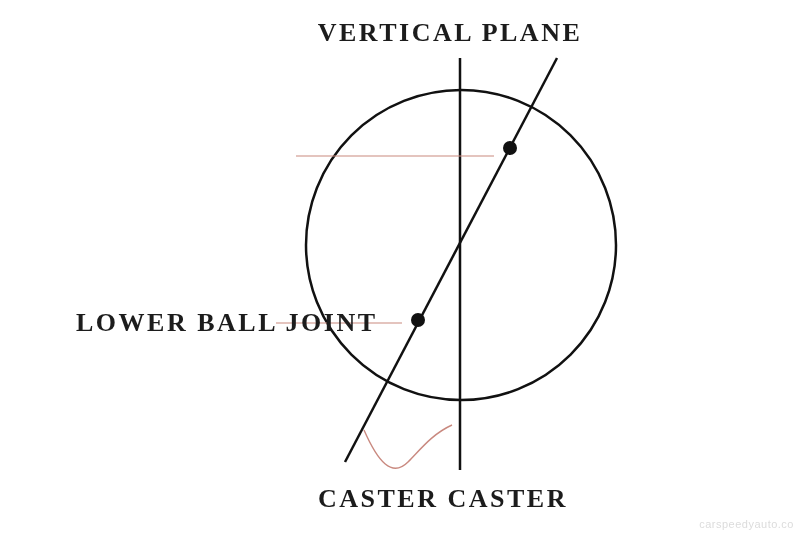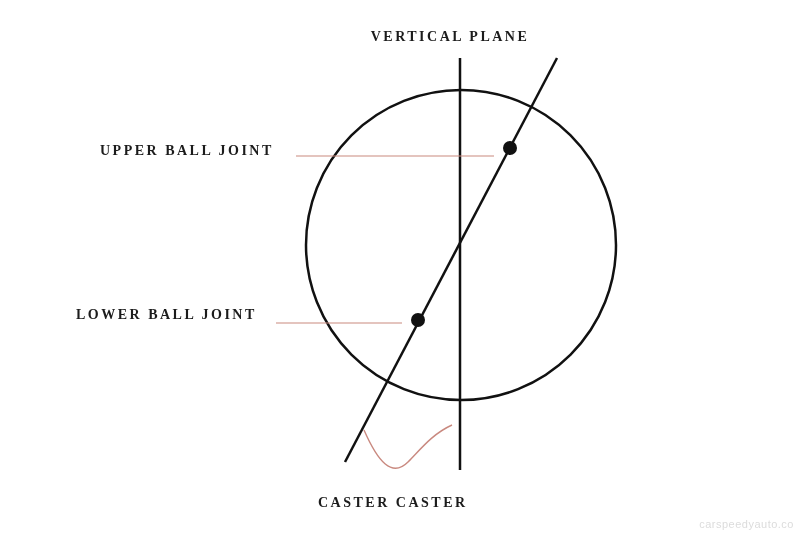--- a/index.html
+++ b/index.html
@@ -18,42 +18,41 @@
   #diagram-svg {
     position: absolute;
     left: 0;
     top: 0;
     width: 800px;
     height: 534px;
   }
   .diagram-label {
     position: absolute;
     color: #1c1c1c;
-    font-size: 14px;
+    font-size: 26px;
     font-weight: bold;
     letter-spacing: 2.5px;
     white-space: nowrap;
     user-select: none;
-    margin-top: 11px;
   }
   .label-vertical-plane {
     left: 0;
     top: 18px;
     width: 100%;
     text-align: center;
     padding-left: 100px;
     box-sizing: border-box;
   }
   .label-upper-ball-joint {
     left: 100px;
     top: 132px;
   }
   .label-lower-ball-joint {
     left: 76px;
-    top: 296px;
+    top: 308px;
   }
   .label-caster-angle {
     left: 318px;
     top: 484px;
   }
   .watermark {
     position: absolute;
     right: 6px;
     bottom: 4px;
     font-family: "Liberation Sans", sans-serif;
@@ -82,21 +81,20 @@
 
     <line x1="296" y1="156" x2="494" y2="156" stroke="#c9897f" stroke-width="1.2"></line>
 
     <line x1="276" y1="323" x2="402" y2="323" stroke="#c9897f" stroke-width="1.2"></line>
 
     <path d="M 364 430 C 378 462, 392 478, 408 462 C 420 450, 432 434, 452 425" fill="none" stroke="#c9897f" stroke-width="1.4"></path>
   </svg>
 
   <div class="diagram-label label-vertical-plane">VERTICAL PLANE</div>
 
-  <div class="diagram-label label-upper-ball-joint">UPPER BALL JOINT</div>
 
   <div class="diagram-label label-lower-ball-joint">LOWER BALL JOINT</div>
 
   <div class="diagram-label label-caster-angle">CASTER CASTER</div>
 
   <div class="watermark">carspeedyauto.co</div>
 
 </div>
 
 </body></html>

